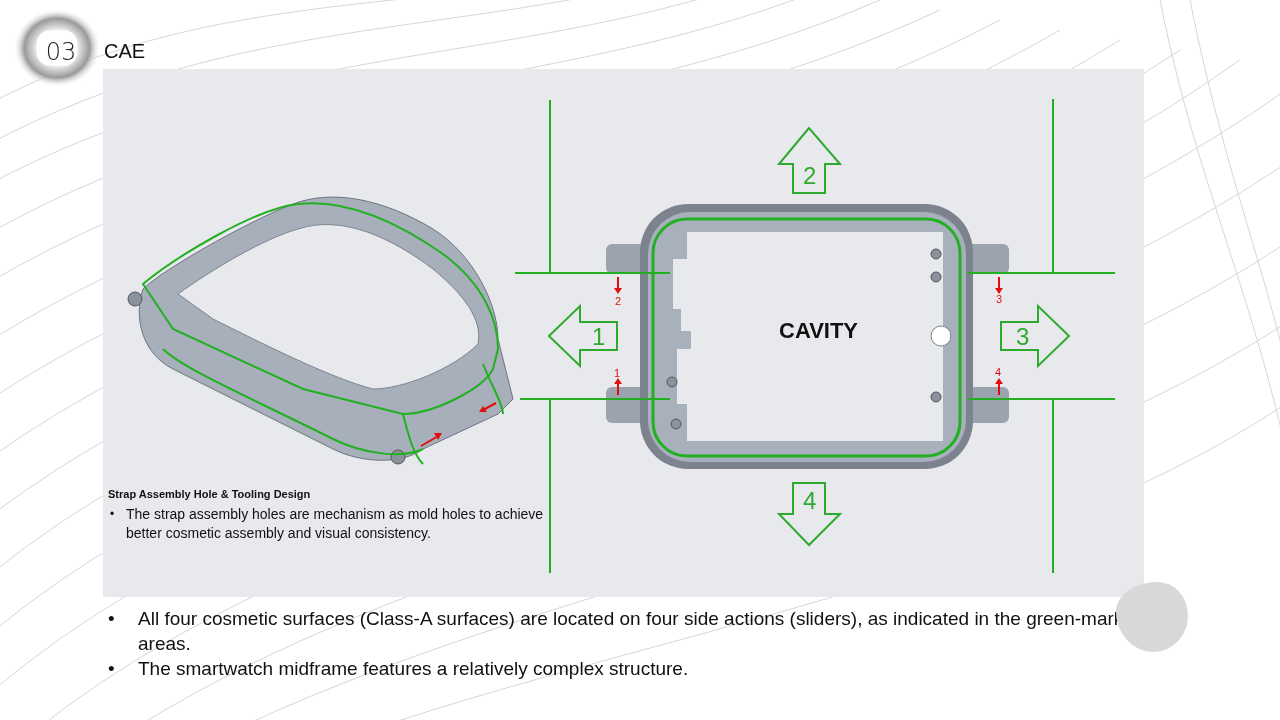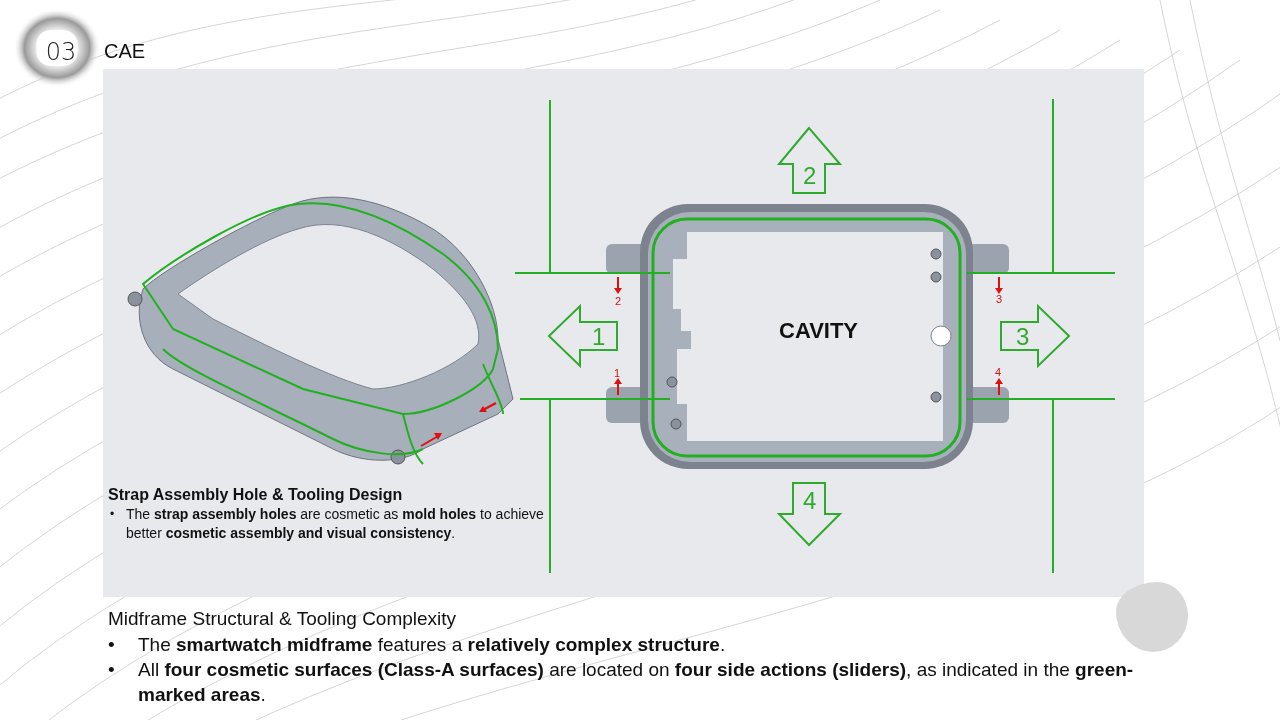--- a/index.html
+++ b/index.html
@@ -4,25 +4,25 @@
 <style>
   html,body{margin:0;padding:0;}
   body{width:1280px;height:720px;position:relative;overflow:hidden;background:#ffffff;font-family:"Liberation Sans",sans-serif;}
   .bg-lines{position:absolute;left:0;top:0;width:1280px;height:720px;}
   .badge{position:absolute;left:26px;top:24px;width:66px;height:60px;}
   .badge-num{position:absolute;left:36px;top:38px;width:50px;text-align:center;font-size:24px;color:#222;font-family:"DejaVu Sans",sans-serif;font-weight:300;}
   .title{position:absolute;left:104px;top:40px;font-size:20px;font-weight:normal;color:#111;}
   .panel{position:absolute;left:103px;top:69px;width:1041px;height:528px;background:#e8e9ec;}
   .diagram{position:absolute;left:0;top:0;width:1041px;height:528px;}
   .strap-box{position:absolute;left:108px;top:485px;width:440px;font-size:14px;color:#111;line-height:19.5px;}
-  .strap-box .h{font-weight:bold;font-size:16px;}
+  .strap-box .h{font-weight:bold;font-size:11px;}
   .strap-box ul{margin:0;padding:0 0 0 18px;list-style:none;}
   .strap-box li{position:relative;}
   .strap-box li:before{content:"•";position:absolute;left:-16px;font-size:12px;}
-  .bold{font-weight:bold;text-align:right;}
+  .bold{font-weight:normal;text-align:right;}
   .cavity-label{position:absolute;left:769px;top:318px;font-size:22px;font-weight:bold;color:#111;margin-left:10px;}
   .main-text{position:absolute;left:108px;top:606px;width:1040px;color:#111;}
   .main-text .h{font-size:19px;line-height:26px;}
   .main-text ul{margin:0;padding:0 0 0 30px;list-style:none;}
   .main-text li{position:relative;font-size:19px;line-height:25px;}
   .main-text li:before{content:"•";position:absolute;left:-30px;}
   .blob{position:absolute;left:1116px;top:582px;width:72px;height:70px;background:#d8d8d8;border-radius:58% 42% 48% 52% / 42% 48% 52% 58%;}
   .num-green{font-size:24px;fill:#2eaa2e;font-family:"Liberation Sans",sans-serif;}
   .num-red{font-size:11px;fill:#e01010;font-family:"Liberation Sans",sans-serif;}
 </style>
@@ -135,30 +135,29 @@
     </g>
   </svg>
 </div>
 
 <div class="cavity-label">CAVITY</div>
 
 <div class="strap-box">
   <div class="h">Strap Assembly Hole &amp; Tooling Design</div>
   <ul>
     <li>
-      <span>The </span><span class="bold">strap assembly holes</span><span> are cosmetic as </span><span class="bold">mold holes</span><span> to achieve better </span><span class="bold">cosmetic assembly and visual consistency</span><span>.</span>
+      <span>The </span><span class="bold">strap assembly holes</span><span> are mechanism as </span><span class="bold">mold holes</span><span> to achieve better </span><span class="bold">cosmetic assembly and visual consistency</span><span>.</span>
     </li>
   </ul>
 </div>
 
 <div class="main-text">
-  <div class="h">Midframe Structural &amp; Tooling Complexity</div>
   <ul>
     <li>
-      <span>The </span><span class="bold">smartwatch midframe</span><span> features a </span><span class="bold">relatively complex structure</span><span>.</span>
+      <span>All </span><span class="bold">four cosmetic surfaces (Class-A surfaces)</span><span> are located on </span><span class="bold">four side actions (sliders)</span><span>, as indicated in the </span><span class="bold">green-marked areas</span><span>.</span>
     </li>
     <li>
-      <span>All </span><span class="bold">four cosmetic surfaces (Class-A surfaces)</span><span> are located on </span><span class="bold">four side actions (sliders)</span><span>, as indicated in the </span><span class="bold">green-marked areas</span><span>.</span>
+      <span>The </span><span class="bold">smartwatch midframe</span><span> features a </span><span class="bold">relatively complex structure</span><span>.</span>
     </li>
   </ul>
 </div>
 
 <div class="blob"></div>
 
 </body></html>

